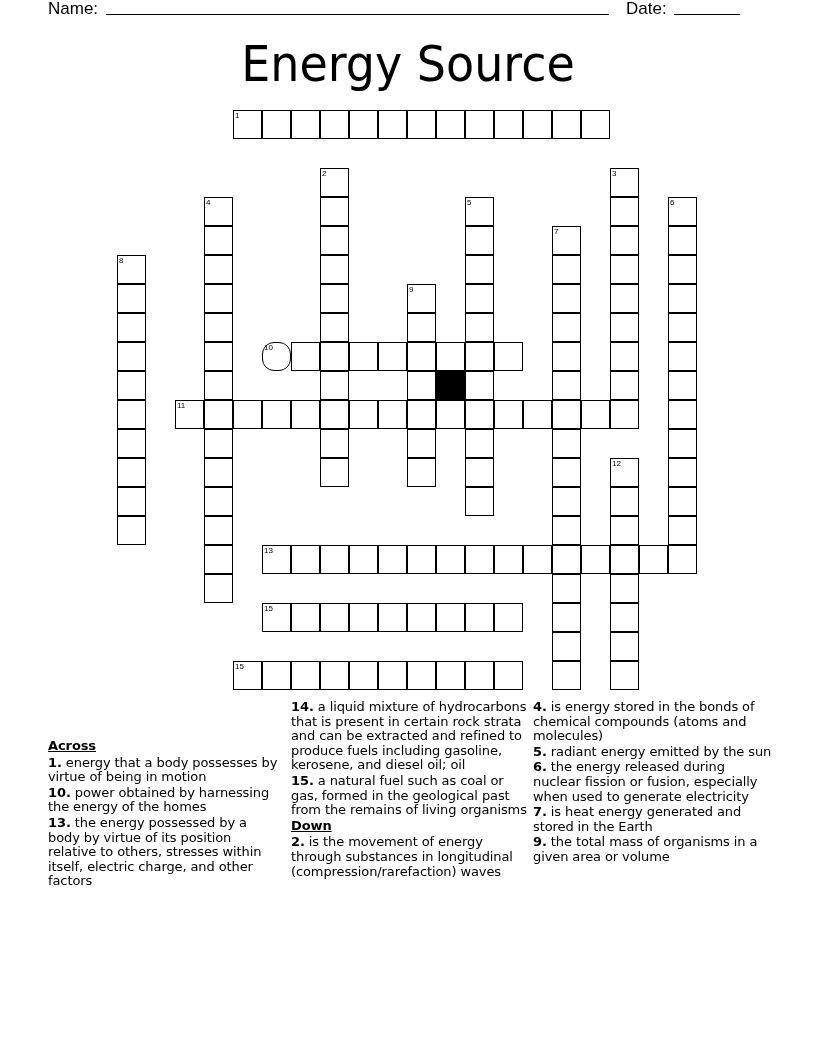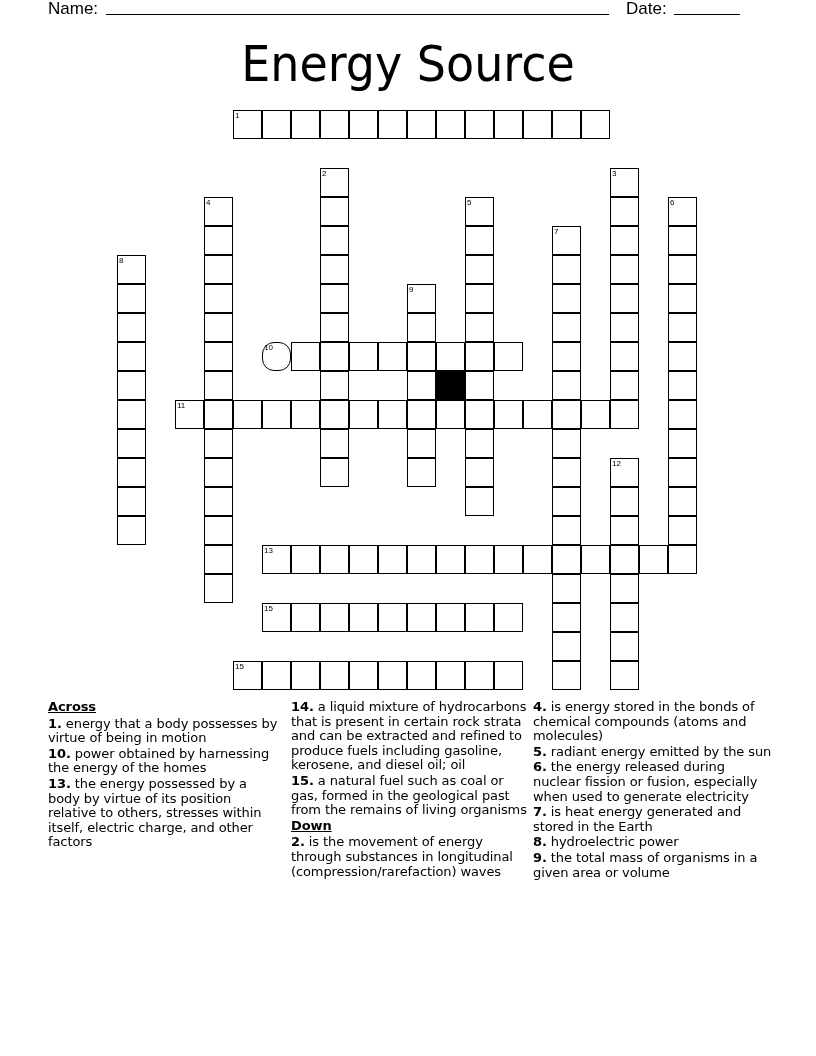--- a/index.html
+++ b/index.html
@@ -25,21 +25,21 @@
   .cell.block { background: #000; }
   .cell .num {
     position: absolute; left: 1px; top: 0px;
     font-family: "Liberation Sans", sans-serif; font-size: 8px; line-height: 9px; color: #000;
   }
   .clues {
     position: absolute; top: 700px;
     font-family: "DejaVu Sans", sans-serif; font-size: 13px; line-height: 14.6px;
     letter-spacing: -0.1px;
   }
-  .col1 { left: 48px; width: 232px; }
+  .col1 { left: 48px; width: 232px; margin-top: 39px; }
   .col2 { left: 291px; width: 236px; }
   .col3 { left: 533px; width: 240px; }
   .clue-heading { text-decoration: underline; font-weight: bold; margin: 0 0 2px 0; }
   .clue { margin: 0 0 1px 0; }
   .clue .cnum { font-weight: bold; }
 </style>
 </head>
 <body>
 
 <div class="header-line">
@@ -256,15 +256,14 @@
   <div class="clue"><span class="cnum">15.</span> <span>a natural fuel such as coal or gas, formed in the geological past from the remains of living organisms</span></div>
   <div class="clue-heading">Down</div>
   <div class="clue"><span class="cnum">2.</span> <span>is the movement of energy through substances in longitudinal (compression/rarefaction) waves</span></div>
 </div>
 
 <div class="clues col3">
   <div class="clue"><span class="cnum">4.</span> <span>is energy stored in the bonds of chemical compounds (atoms and molecules)</span></div>
   <div class="clue"><span class="cnum">5.</span> <span>radiant energy emitted by the sun</span></div>
   <div class="clue"><span class="cnum">6.</span> <span>the energy released during nuclear fission or fusion, especially when used to generate electricity</span></div>
   <div class="clue"><span class="cnum">7.</span> <span>is heat energy generated and stored in the Earth</span></div>
-  <div class="clue"><span class="cnum">8.</span> <span>hydroelectric power</span></div>
   <div class="clue"><span class="cnum">9.</span> <span>the total mass of organisms in a given area or volume</span></div>
 </div>
 
 </body></html>

